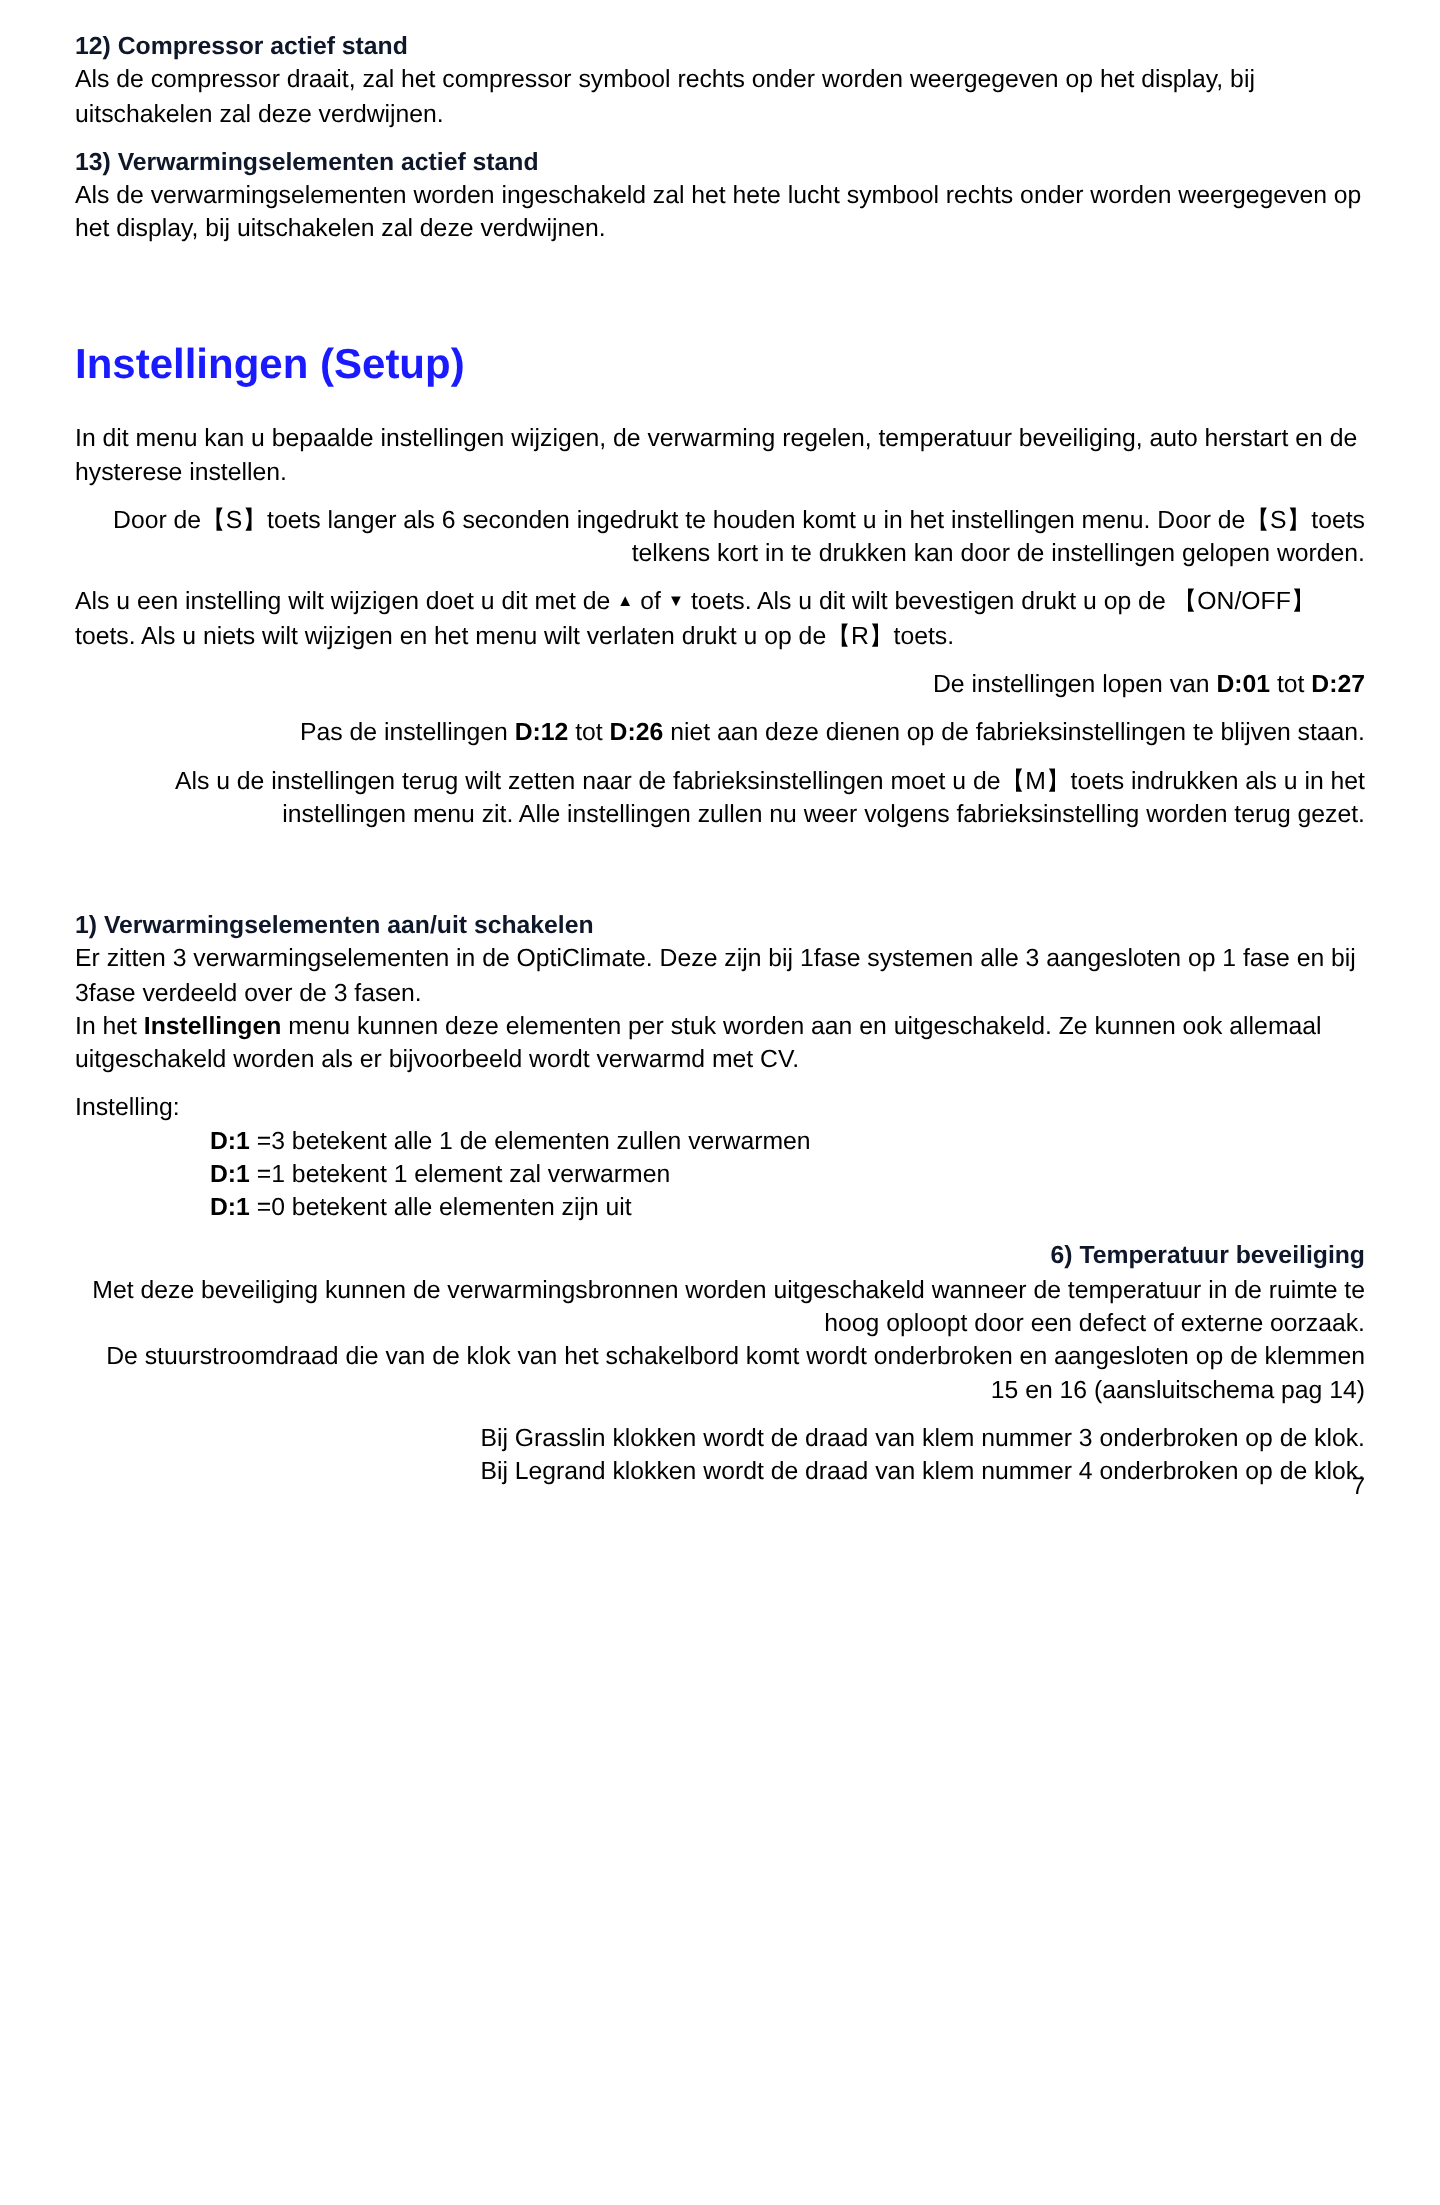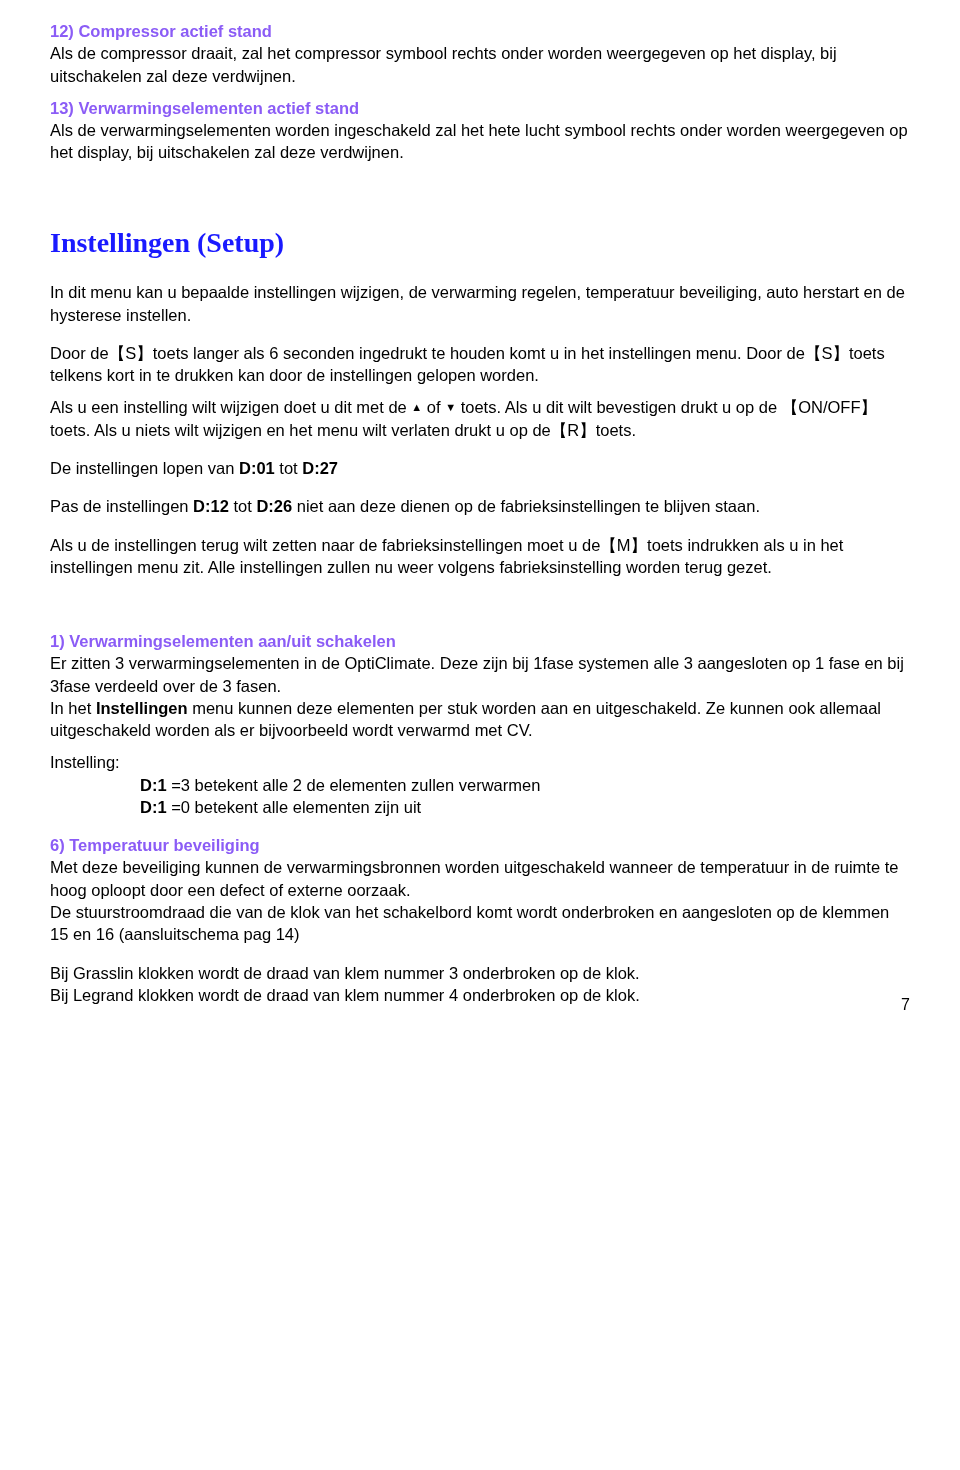--- a/index.html
+++ b/index.html
@@ -12,32 +12,31 @@
       font-size: 16.5px;
       line-height: 1.35;
       color: #000;
       background: #fff;
       width: 960px;
       padding: 20px 50px 30px 50px;
       position: relative;
     }
     .section-title {
       font-weight: bold;
-      color: #8b5cf6;
+      color: #0f172a;
     }
     .para {
       margin-bottom: 10px;
     }
     .h2 {
       color: #1a1aff;
       font-size: 28px;
       font-weight: bold;
       margin-top: 60px;
       margin-bottom: 20px;
-      font-family: Liberation Serif, serif;
     }
     .underline {
     }
     .indent {
       padding-left: 90px;
     }
     .page-num {
       position: absolute;
       bottom: 20px;
       right: 50px;
@@ -47,21 +46,22 @@
       display: inline-block;
       font-size: 11px;
       vertical-align: 2px;
     }
     .tri-down {
       display: inline-block;
       font-size: 11px;
       vertical-align: 2px;
     }
     .sp-top {
-      margin-top: 16px;
+      margin-top: 4px;
+      text-align: right;
     }
     .sp-top-lg {
       margin-top: 52px;
     }
   </style>
 </head>
 <body>
 
 <div>
   <div class="section-title">12) Compressor actief stand</div>
@@ -95,21 +95,24 @@
 
 <div class="sp-top-lg">
   <div class="section-title">1) Verwarmingselementen aan/uit schakelen</div>
   <div>Er zitten 3 verwarmingselementen in de OptiClimate. Deze zijn bij 1fase systemen alle 3 aangesloten op 1 fase en bij 3fase verdeeld over de 3 fasen.</div>
   <div class="para">
     <span>In het </span><b>Instellingen</b><span> menu kunnen deze elementen per stuk worden aan en uitgeschakeld. Ze kunnen ook allemaal uitgeschakeld worden als er bijvoorbeeld wordt verwarmd met CV.</span>
   </div>
 
   <div>Instelling:</div>
   <div class="indent">
-    <b>D:1</b><span> =3 betekent alle 2 de elementen zullen verwarmen</span>
+    <b>D:1</b><span> =3 betekent alle 1 de elementen zullen verwarmen</span>
+  </div>
+  <div class="indent">
+    <b>D:1</b><span> =1 betekent 1 element zal verwarmen</span>
   </div>
   <div class="indent para">
     <b>D:1</b><span> =0 betekent alle elementen zijn uit</span>
   </div>
 </div>
 
 <div class="sp-top">
   <div class="section-title">6) Temperatuur beveiliging</div>
   <div>Met deze beveiliging kunnen de verwarmingsbronnen worden uitgeschakeld wanneer de temperatuur in de ruimte te hoog oploopt door een defect of externe oorzaak.</div>
   <div class="para">De stuurstroomdraad die van de klok van het schakelbord komt wordt onderbroken en aangesloten op de klemmen 15 en 16 (aansluitschema pag 14)</div>

